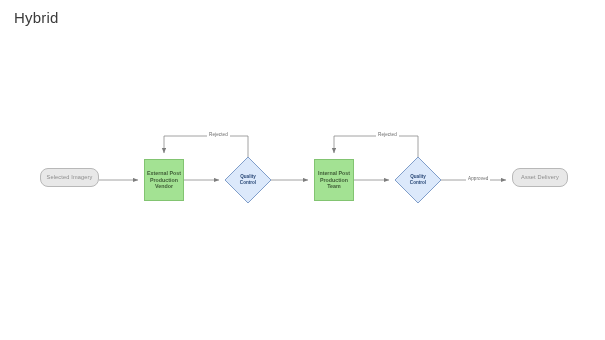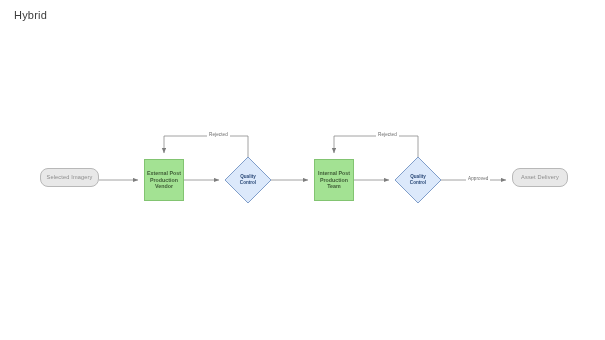--- a/index.html
+++ b/index.html
@@ -21,21 +21,21 @@
     left: 0;
     top: 0;
     width: 605px;
     height: 340px;
   }
 
   .page-title {
     position: absolute;
     left: 14px;
     top: 9px;
-    font-size: 11px;
+    font-size: 15px;
     color: #3c3c3c;
     letter-spacing: 0.2px;
     white-space: nowrap;
   }
 
   
   #diagram-svg {
     position: absolute;
     left: 0;
     top: 0;

